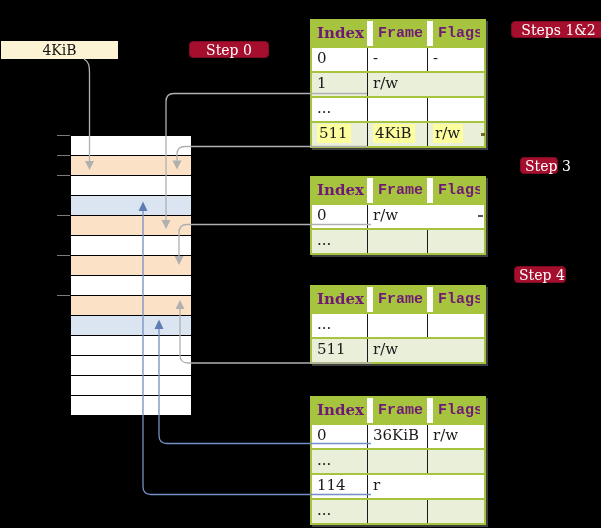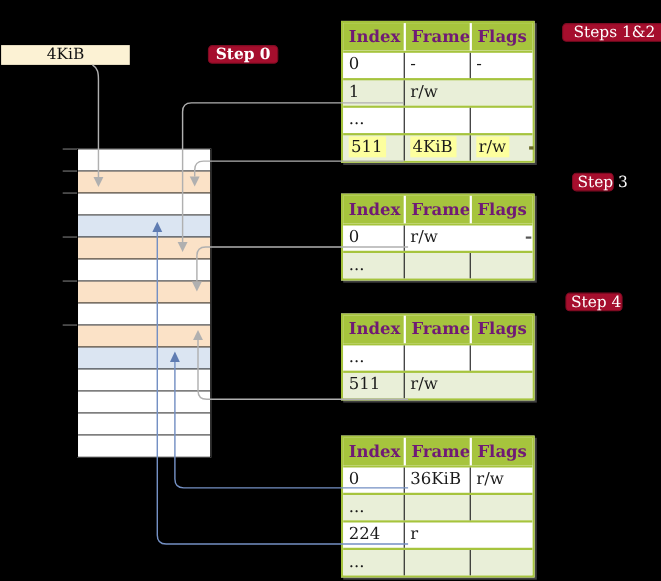--- a/index.html
+++ b/index.html
@@ -14,21 +14,21 @@
     background:var(--cream);color:#111;font-size:14px;line-height:18px;
     text-align:center;
   }
   
   .badge{
     position:absolute;height:17px;line-height:17px;text-align:center;
     background:var(--red);color:#fff;font-size:14px;
     border:1px solid #7e0b22;border-radius:4px;box-sizing:border-box;
     white-space:nowrap;padding:0 4px;
   }
-  #badge-step0{left:189px;top:41px;width:64px;font-weight:bold;}
+  #badge-step0{left:189px;top:41px;width:80px;}
   #badge-steps12{left:511px;top:21px;width:95px;}
   #badge-step3{left:520px;top:157px;width:38px;}
   #badge-step4{left:514px;top:266px;width:52px;}
   
   .mem-col{
     position:absolute;left:70px;top:135px;width:120px;
     border:1px solid #000;background:#fff;z-index:1;
   }
   .mem-row{height:20px;border-bottom:1px solid #000;box-sizing:border-box;}
   .mem-row:last-child{border-bottom:none;height:19px;}
@@ -40,21 +40,21 @@
   .ptable{
     position:absolute;left:310px;width:172px;z-index:2;
     border:2px solid var(--green);background:#fff;
     box-shadow:2px 2px 0 rgba(125,125,125,0.5);
   }
   .hrow{display:flex;height:25px;background:var(--green);}
   .hcell{
     box-sizing:border-box;padding-left:5px;color:#701a75;font-weight:bold;
     font-size:15px;line-height:25px;white-space:nowrap;overflow:hidden;
   }
-  .hcell + .hcell{border-left:2px solid #ffffff;}
+  .hcell + .hcell{border-left:6px solid #ffffff;font-family:Liberation Mono, monospace;}
   .brow{display:flex;height:25px;border-top:2px solid var(--green);box-sizing:border-box;background:#fff;}
   .brow.shaded{background:var(--shade);}
   .bcell{
     box-sizing:border-box;padding-left:5px;font-size:15px;line-height:21px;
     color:#1a1a1a;white-space:nowrap;overflow:hidden;
   }
   .bcell + .bcell{border-left:1px solid #1a1a1a;}
   .c0{width:55px;}.c1{width:60px;}.c2{width:53px;}
   .hl{background:var(--yellow);padding:0 3px 1px 2px;}
   
@@ -166,21 +166,21 @@
       <div class="bcell c0">0</div>
       <div class="bcell c1">36KiB</div>
       <div class="bcell c2">r/w</div>
     </div>
     <div class="brow shaded">
       <div class="bcell c0">...</div>
       <div class="bcell c1"></div>
       <div class="bcell c2"></div>
     </div>
     <div class="brow">
-      <div class="bcell c0">224</div>
+      <div class="bcell c0">114</div>
       <div class="bcell c2">r</div>
     </div>
     <div class="brow shaded">
       <div class="bcell c0">...</div>
       <div class="bcell c1"></div>
       <div class="bcell c2"></div>
     </div>
   </div>
 
 <svg id="wires" width="601" height="528" viewBox="0 0 601 528">

